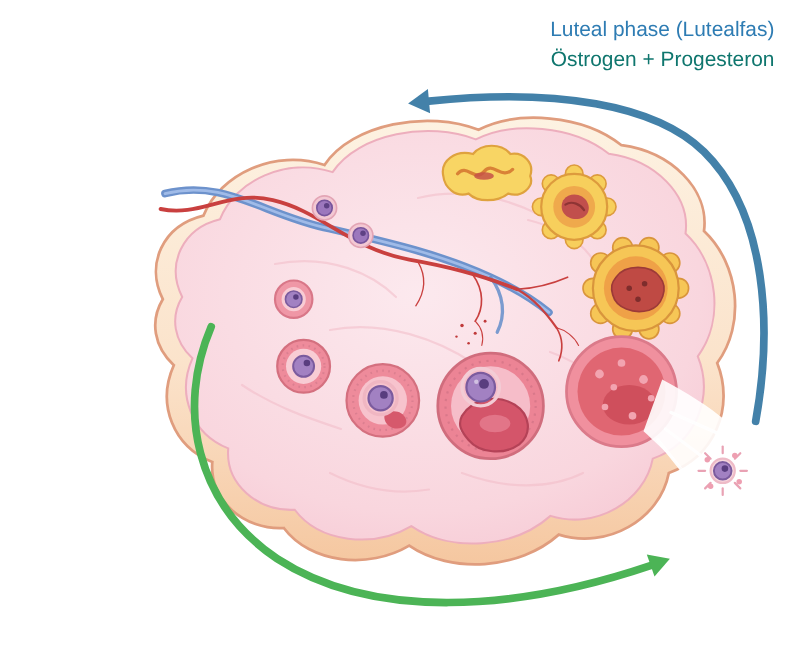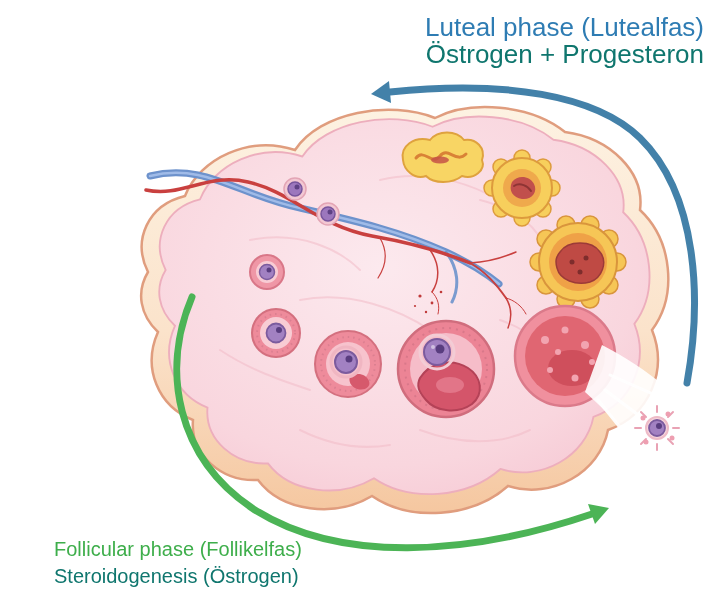--- a/index.html
+++ b/index.html
@@ -2,21 +2,21 @@
 <html><head>
 <meta charset="utf-8">
 <style>
   html,body{margin:0;padding:0;background:#fff;}
   .stage{
     position:relative;width:718px;height:602px;background:#ffffff;overflow:hidden;
     font-family:"Liberation Sans",sans-serif;
   }
   .stage svg{position:absolute;left:0;top:0;}
   .label{position:absolute;font-size:20px;line-height:27px;}
-  .label-luteal{top:14px;right:14px;text-align:right;font-size:26px;}
+  .label-luteal{top:14px;right:14px;text-align:right;font-size:19px;}
   .label-follicular{left:54px;top:536px;text-align:left;}
   .phase-blue{color:#2e7cb3;}
   .phase-green{color:#3eae4b;}
   .hormone{color:#0f766e;}
 </style>
 </head>
 <body>
 
 <div class="stage">
 
@@ -228,18 +228,14 @@
       <path d="M 192,297 C 160,372 178,458 252,508 C 338,564 468,556 592,514" fill="none" stroke-width="7" stroke-linecap="round" stroke="#4cb456"></path>
       <polygon points="609,508 595,524 588,504" fill="#4cb456"></polygon>
     </g>
   </svg>
 
   <div class="label label-luteal">
     <div class="phase-blue">Luteal phase (Lutealfas)</div>
     <div class="hormone">Östrogen + Progesteron</div>
   </div>
 
-  <div class="label label-follicular">
-    <div class="phase-green">Follicular phase (Follikelfas)</div>
-    <div class="hormone">Steroidogenesis (Östrogen)</div>
-  </div>
 
 </div>
 
 </body></html>

